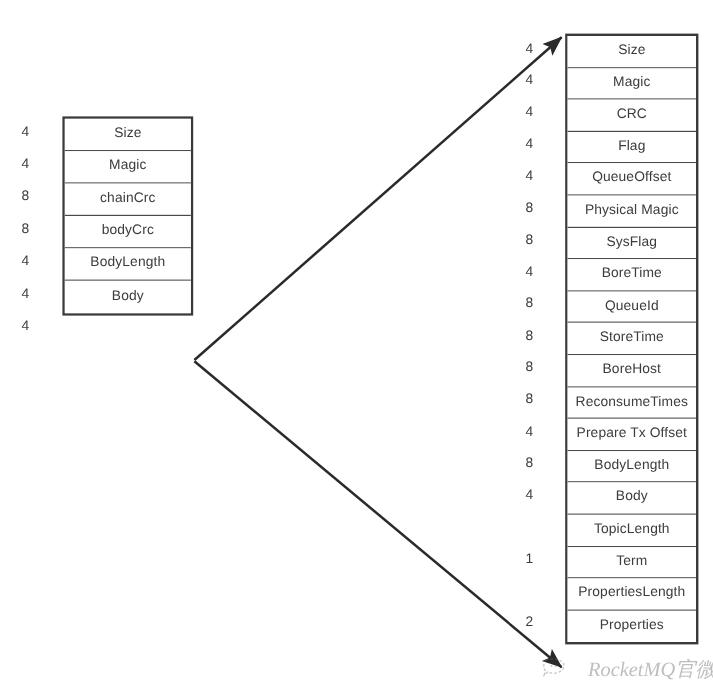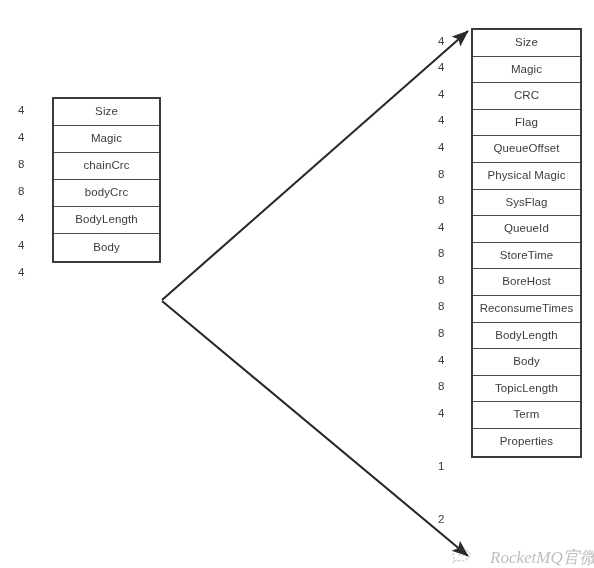--- a/index.html
+++ b/index.html
@@ -209,42 +209,51 @@
     <div class="row">
         <span class="row-label">QueueOffset</span>
       </div>
     <div class="row">
         <span class="row-label">Physical Magic</span>
       </div>
     <div class="row">
         <span class="row-label">SysFlag</span>
       </div>
     <div class="row">
+        <span class="row-label">BoreTime</span>
+      </div>
+    <div class="row">
         <span class="row-label">QueueId</span>
       </div>
     <div class="row">
         <span class="row-label">StoreTime</span>
       </div>
     <div class="row">
         <span class="row-label">BoreHost</span>
       </div>
     <div class="row">
         <span class="row-label">ReconsumeTimes</span>
       </div>
     <div class="row">
+        <span class="row-label">Prepare Tx Offset</span>
+      </div>
+    <div class="row">
         <span class="row-label">BodyLength</span>
       </div>
     <div class="row">
         <span class="row-label">Body</span>
       </div>
     <div class="row">
         <span class="row-label">TopicLength</span>
       </div>
     <div class="row">
         <span class="row-label">Term</span>
+      </div>
+    <div class="row">
+        <span class="row-label">PropertiesLength</span>
       </div>
     <div class="row">
         <span class="row-label">Properties</span>
       </div>
   </div>
 
   <div id="watermark">
     <svg class="wm-mark" width="20" height="18" viewBox="0 0 20 18">
       <path d="M3 2 C7 0.5, 14 1, 17 4 C19 6.5, 18 10, 14 12 C11 13.5, 7 13, 4.5 12 L1.5 14.5 L2.5 11 C0.5 8.5, 0.8 4, 3 2 Z" fill="none" stroke="rgba(110,110,110,0.4)" stroke-width="1.1" stroke-dasharray="2.2 1.6"></path>
       <circle cx="7.5" cy="7" r="0.9" fill="rgba(110,110,110,0.35)"></circle>

